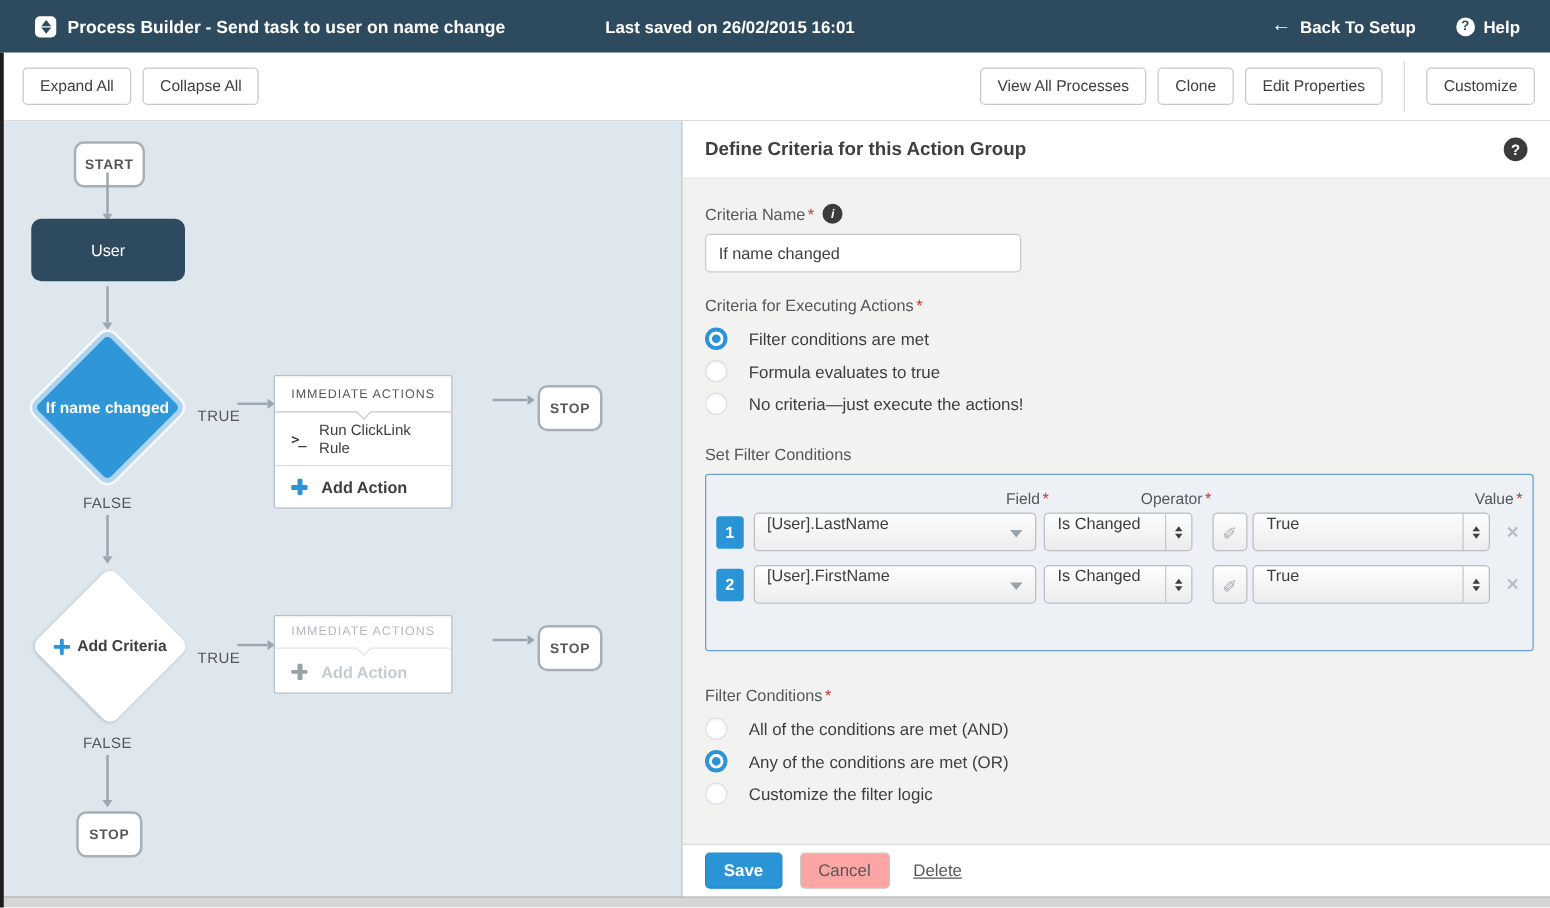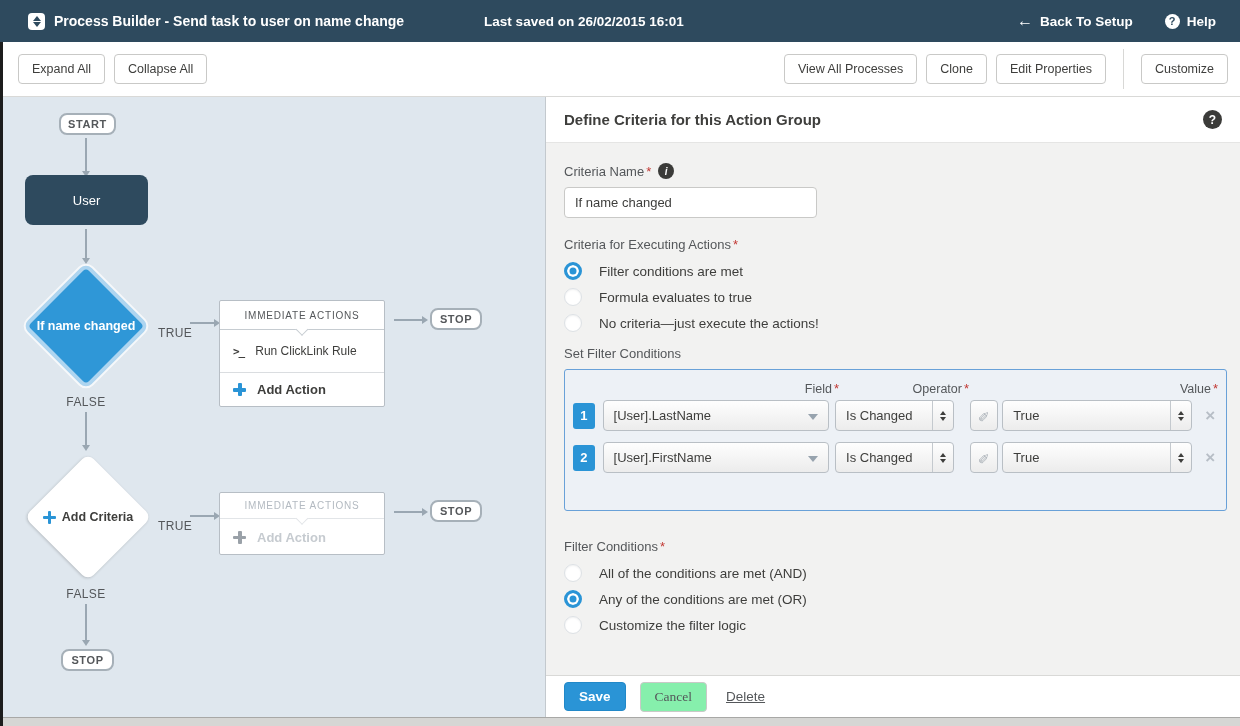--- a/index.html
+++ b/index.html
@@ -25,37 +25,37 @@
   .tbar-left { display:flex; gap:9px; }
   .tbar-right { margin-left:auto; display:flex; align-items:center; gap:9px; }
   .vsep { width:1px; height:40px; background:#d8d8d6; margin:0 8px; }
 
   
   .main { display:flex; height:620px; }
   .canvas { position:relative; width:546px; background:#dfe7ee; border-right:1px solid #c3c9ce; flex:0 0 auto; overflow:hidden; }
   .left-edge { position:absolute; left:0; top:42px; bottom:0; width:3px; background:#1d1d1d; z-index:40; }
 
   
-  .pill { position:absolute; background:#fff; border:2px solid #a6b0b8; border-radius:8px; height:22px; display:flex; align-items:center; justify-content:center; font-size:11px; font-weight:bold; letter-spacing:.6px; color:#54575a; }
+  .pill { position:absolute; background:#fff; border:2px solid #a6b0b8; border-radius:8px; height:37px; display:flex; align-items:center; justify-content:center; font-size:11px; font-weight:bold; letter-spacing:.6px; color:#54575a; }
   .nodebox { position:absolute; left:25px; top:78px; width:123px; height:50px; background:#2e4a5e; border-radius:8px; display:flex; align-items:center; justify-content:center; color:#fff; font-size:13px; font-weight:normal; cursor:pointer; }
   .flowlab { position:absolute; font-size:12px; color:#54575a; letter-spacing:.4px; }
   .av { position:absolute; width:2px; background:#9aa7b2; }
   .av::after { content:''; position:absolute; bottom:-6px; left:-3px; border-left:4px solid transparent; border-right:4px solid transparent; border-top:6px solid #9aa7b2; }
   .ah { position:absolute; height:2px; background:#9aa7b2; }
   .ah::after { content:''; position:absolute; right:-6px; top:-3px; border-top:4px solid transparent; border-bottom:4px solid transparent; border-left:6px solid #9aa7b2; }
 
   .diamond { position:absolute; width:130px; height:130px; cursor:pointer; }
   .diamond .shape { position:absolute; left:50%; top:50%; width:90px; height:90px; transform:translate(-50%,-50%) rotate(45deg); border-radius:8px; }
   .d1 .shape { background:#2f97d7; border:4px solid #aed5f0; box-shadow:0 0 0 2px rgba(255,255,255,.7); }
   .d2 .shape { background:#fff; box-shadow:0 1px 3px rgba(0,0,0,.2); }
   .dlabel { position:absolute; inset:0; display:flex; align-items:center; justify-content:center; gap:6px; font-size:12.5px; font-weight:bold; }
   .d1 .dlabel { color:#fff; }
   .d2 .dlabel { color:#3e3e3c; }
 
-  .iabox { position:absolute; left:219px; width:166px; background:#fff; border:1px solid #b7bec5; border-radius:2px; }
+  .iabox { position:absolute; left:219px; width:143px; background:#fff; border:1px solid #b7bec5; border-radius:2px; }
   .ia-head { position:relative; height:29px; display:flex; align-items:center; justify-content:center; font-size:10px; letter-spacing:.8px; color:#54575a; border-bottom:1px solid #c6ccd1; }
   .ia-head::after { content:''; position:absolute; left:50%; bottom:-5px; width:8px; height:8px; background:#fff; border-right:1px solid #c6ccd1; border-bottom:1px solid #c6ccd1; transform:translateX(-50%) rotate(45deg); }
   .ia-row { display:flex; align-items:center; gap:11px; padding:0 13px; cursor:pointer; }
   .ia-run { height:43px; font-size:12px; color:#3e3e3c; border-bottom:1px solid #dadde0; }
   .term-ico { font-family:"DejaVu Sans Mono",monospace; font-size:11px; font-weight:bold; color:#3e3e3c; letter-spacing:-1px; }
   .ia-add { height:33px; font-size:13px; font-weight:bold; color:#3e3e3c; }
   .dim .ia-head { color:#b3bac1; border-bottom-color:#e2e5e8; }
   .dim .ia-head::after { border-color:#e2e5e8; }
   .dim .ia-add { color:#c6cbd0; }
 
@@ -72,46 +72,46 @@
   .p-body { flex:1; padding:18px 18px 0 18px; overflow:hidden; }
   .lab { font-size:13px; color:#54575a; display:flex; align-items:center; }
   .req { color:#c23934; margin-left:2px; font-size:13px; }
   .info-circ { width:16px; height:16px; border-radius:50%; background:#3b3b39; color:#fff; font-size:10px; font-weight:bold; font-style:italic; display:flex; align-items:center; justify-content:center; margin-left:7px; cursor:pointer; }
   .txtin { display:block; margin-top:8px; width:253px; height:31px; border:1px solid #c9c9c7; border-radius:4px; padding:0 10px; font-size:13px; color:#3e3e3c; font-family:inherit; background:#fff; }
 
   .radio-row { display:flex; align-items:center; gap:17px; height:18px; margin-bottom:8px; cursor:pointer; }
   .radio { width:18px; height:18px; border-radius:50%; background:#fff; border:1px solid #dde1e5; box-shadow:inset 0 1px 2px rgba(0,0,0,.06); flex:0 0 auto; }
   .radio.on { background:#2a94d6; border:3px solid #2a94d6; box-shadow:inset 0 0 0 2.5px #fff; }
   .radio-lab { font-size:13.5px; color:#3e3e3c; }
-  .mt10 { margin-top:10px; } .mt19 { margin-top:19px; } .mt26 { margin-top:14px; } .mt28 { margin-top:28px; }
+  .mt10 { margin-top:10px; } .mt19 { margin-top:19px; } .mt26 { margin-top:24px; } .mt28 { margin-top:28px; }
 
   .fbox { margin-top:8px; width:663px; height:142px; background:#edf1f6; border:1px solid #69a1d8; border-radius:3px; padding:8px; }
   .fhead { display:flex; height:20px; align-items:center; font-size:12.5px; color:#54575a; margin-bottom:2px;text-align:right; }
   .fh-sp { width:30px; } .fh-field { width:236px; padding-left:10px; } .fh-op { width:130px; } .fh-val { flex:1; }
   .frow { display:flex; align-items:center; height:31px; margin-bottom:11px; }
   .badge { width:22px; height:26px; border-radius:3px; background:#2a94d6; color:#fff; font-size:13px; font-weight:bold; display:flex; align-items:center; justify-content:center; margin-right:8px; }
-  .sel { position:relative; height:31px; display:flex; align-items:center; padding:0 38px 0 10px; background:linear-gradient(#fefefe,#ececec); border:1px solid #b9bfc5; border-radius:4px; font-size:13px; color:#3e3e3c; cursor:pointer; }
+  .sel { position:relative; height:31px; display:flex; padding:0 38px 0 10px; background:linear-gradient(#fefefe,#ececec); border:1px solid #b9bfc5; border-radius:4px; font-size:13px; color:#3e3e3c; cursor:pointer; }
   .sel-field { width:230px; margin-right:6px; }
   .sel-op { width:120px; margin-right:16px; }
   .sel-val { width:193px; margin-right:10px; }
   .caret { position:absolute; right:10px; top:13px; border-left:5.5px solid transparent; border-right:5.5px solid transparent; border-top:6px solid #97a3ae; }
   .spin { position:absolute; right:0; top:0; bottom:0; width:21px; border-left:1px solid #c4c9ce; display:flex; flex-direction:column; align-items:center; justify-content:center; gap:2px; }
   .tu { border-left:3.5px solid transparent; border-right:3.5px solid transparent; border-bottom:4.5px solid #3e3e3c; }
   .td { border-left:3.5px solid transparent; border-right:3.5px solid transparent; border-top:4.5px solid #3e3e3c; }
   .pencil-btn { width:29px; height:31px; border:1px solid #b9bfc5; border-radius:4px; background:linear-gradient(#fefefe,#ececec); display:flex; align-items:center; justify-content:center; margin-right:4px; color:#a7aeb5; font-size:14px; cursor:pointer; }
   .pencil-btn span { transform:scaleY(-1); }
   .xdel { width:16px; text-align:center; color:#b7bec6; font-size:17px; font-weight:bold; line-height:1; cursor:pointer; }
   .addrow { display:flex; align-items:center; gap:8px; height:20px; cursor:pointer; font-size:13px; font-weight:bold; color:#3e3e3c; }
   .addrow .plus { width:11px; height:11px; }
   .addrow .plus::before { top:4px; width:11px; height:3px; }
   .addrow .plus::after { left:4px; height:11px; width:3px; }
 
   .p-foot { height:42px; background:#fff; border-top:1px solid #d9d9d7; display:flex; align-items:center; padding:0 18px; gap:14px; }
   .save-btn { background:#2a94d6; border:1px solid #2188c8; color:#fff; font-weight:bold; font-size:13.5px; border-radius:4px; padding:6px 14px; font-family:inherit; cursor:pointer; }
-  .cancel-btn { background:#86efac; border:1px solid #c9c9c7; color:#54575a; font-size:13.5px; border-radius:4px; padding:6px 14px; font-family:Liberation Serif, serif; cursor:pointer; }
+  .cancel-btn { background:#fca5a5; border:1px solid #c9c9c7; color:#54575a; font-size:13.5px; border-radius:4px; padding:6px 14px; font-family:Liberation Sans, sans-serif; cursor:pointer; }
   .delete-lnk { color:#54575a; font-size:13.5px; margin-left:5px; cursor:pointer;text-decoration:underline; }
 
   .bottom-strip { height:9px; background:#d6d6d4; border-top:1px solid #a8a8a6; }
 </style>
 </head>
 <body>
 
 <div class="left-edge"></div>
 
 <div class="hdr">

